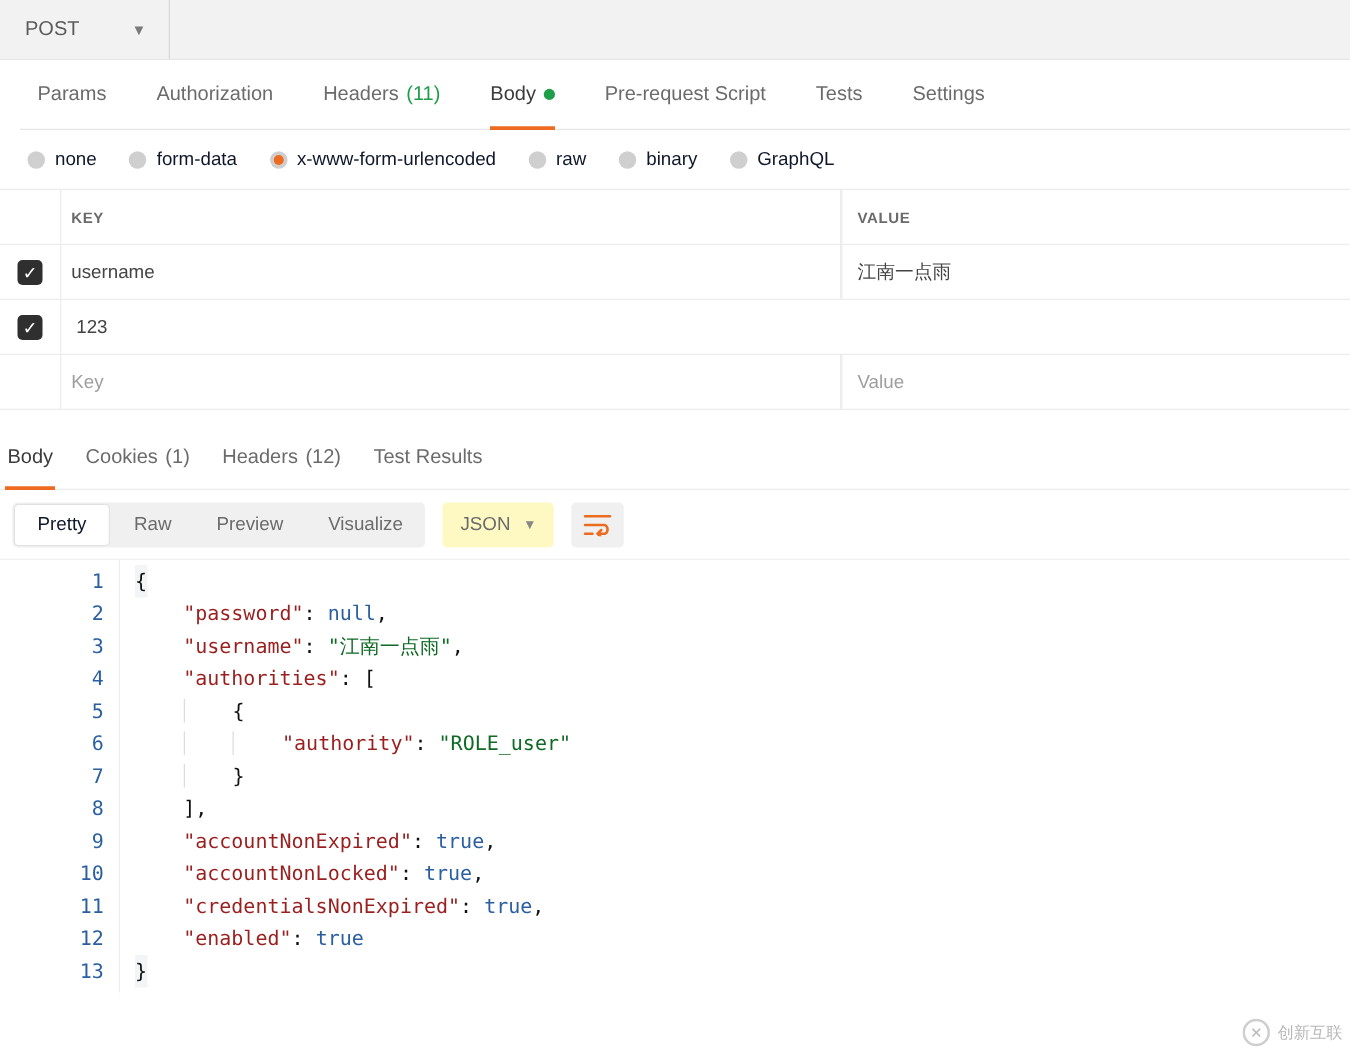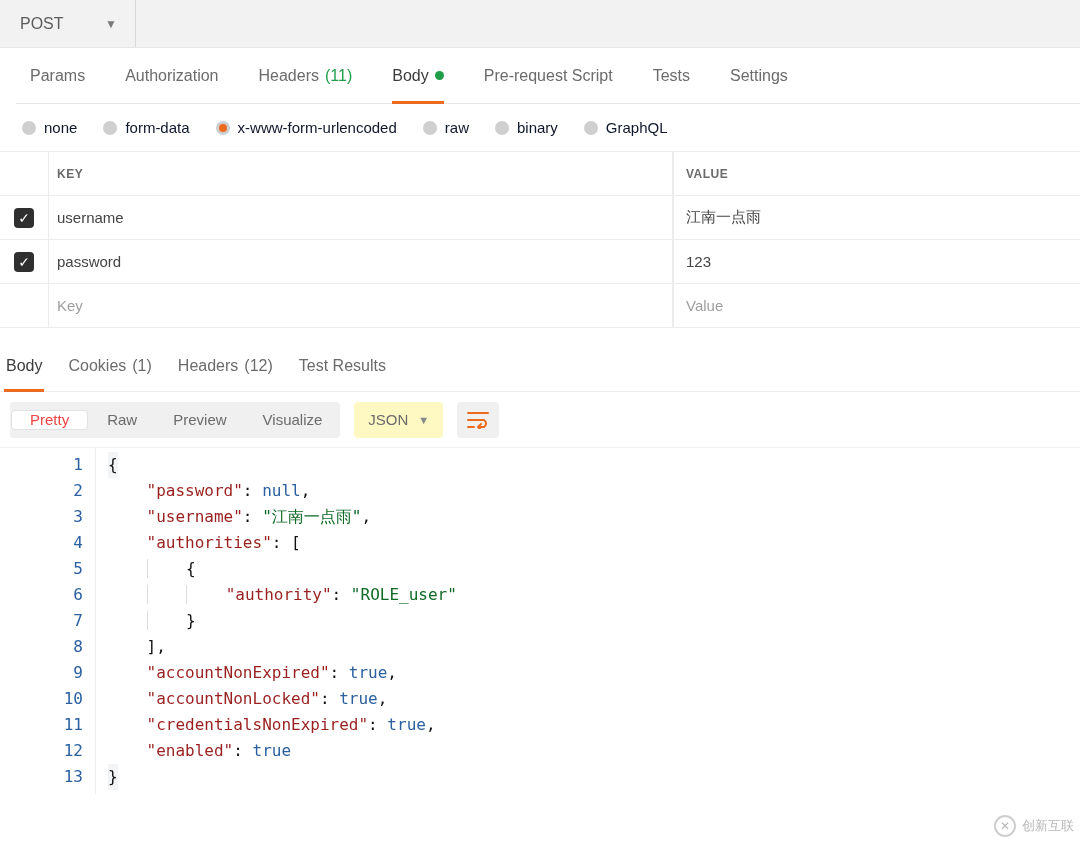--- a/index.html
+++ b/index.html
@@ -192,22 +192,22 @@
     height: 100%;
     display: flex; align-items: center;
     font-size: 15px;
     color: #6b6b6b;
     cursor: pointer;
   }
   .seg-btn.active {
     background: #fff;
     border: 1px solid #e2e2e2;
     border-radius: 4px;
-    color: #ef4444;
-    height: 20px;
+    color: #0f172a;
+    height: 34px;
     margin: 0 1px;
   }
   .lang-select {
     background: #fef9c3;
     border-radius: 4px;
     height: 36px;
     display: flex; align-items: center;
     padding: 0 14px;
     gap: 10px;
     font-size: 15px;
@@ -336,21 +336,20 @@
     <div class="check-col">
         <div class="checkbox">✓</div>
       </div>
     <div class="key-col">username</div>
     <div class="val-col">江南一点雨</div>
   </div>
   <div class="params-row">
     <div class="check-col">
         <div class="checkbox">✓</div>
       </div>
-    <div class="key-col">password</div>
     <div class="val-col">123</div>
   </div>
   <div class="params-row placeholder">
     <div class="check-col"></div>
     <div class="key-col">Key</div>
     <div class="val-col">Value</div>
   </div>
 </div>
 
 <div class="resp-tabs">

